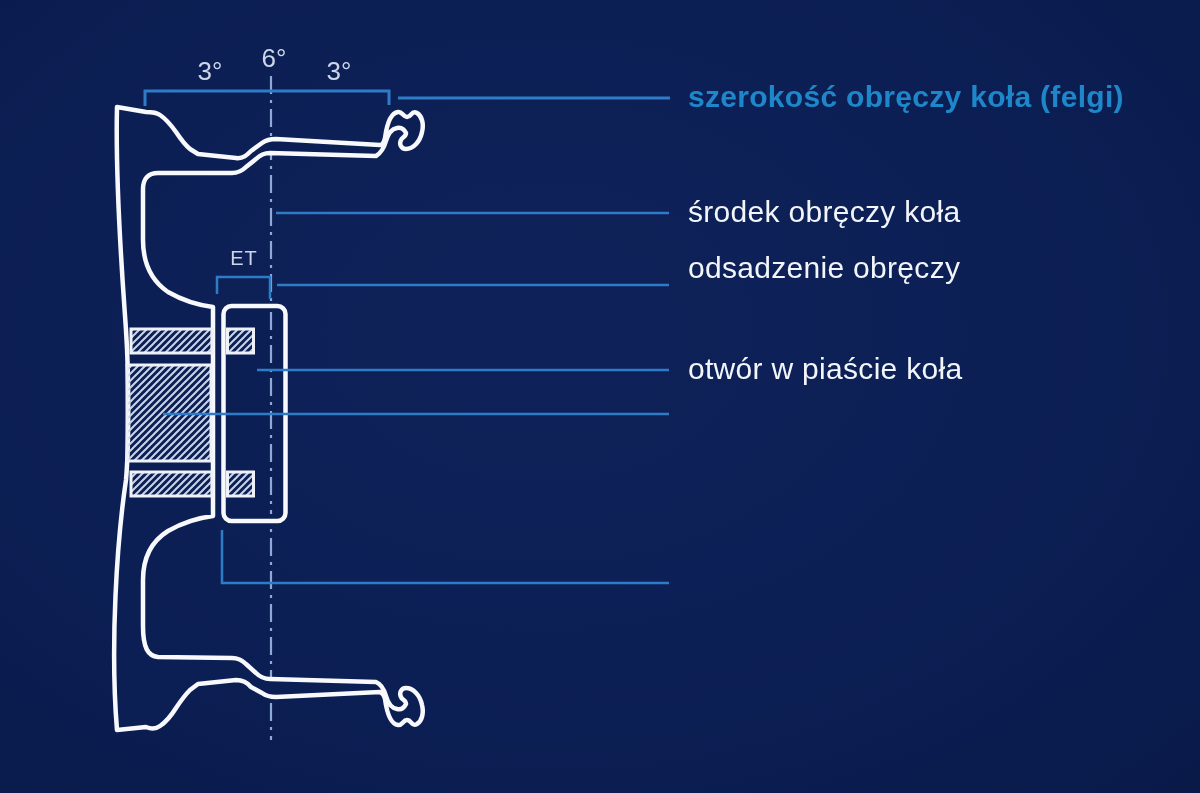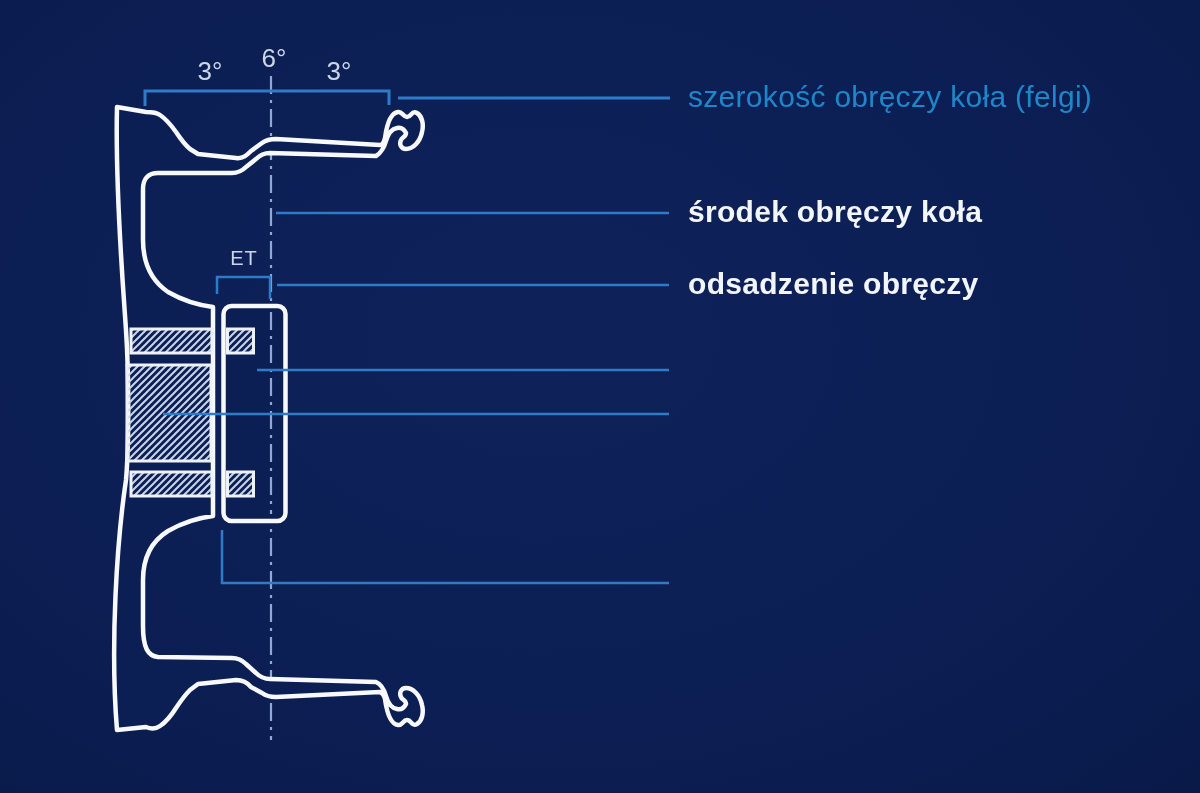--- a/index.html
+++ b/index.html
@@ -11,25 +11,25 @@
     font-family:"Liberation Sans", sans-serif;
   }
   #drawing{position:absolute;inset:0;width:100%;height:100%;}
   .lbl{
     position:absolute;
     transform:translateY(-50%);
     white-space:nowrap;
     font-size:30px;
     letter-spacing:0.3px;
     color:#f2f5fa;
-    font-weight:700;
+    font-weight:400;
   }
   .lbl-accent{
     color:#1e87ca;
-    font-weight:400;
+    font-weight:700;
   }
   .tick{
     position:absolute;
     transform:translate(-50%,-50%);
     white-space:nowrap;
     font-size:26px;
     color:#ccd6e8;
   }
   .et{
     position:absolute;
@@ -103,14 +103,15 @@
   </svg>
 
   <div class="tick" style="left:210px;top:71px">3°</div>
   <div class="tick" style="left:274px;top:58px">6°</div>
   <div class="tick" style="left:339px;top:71px">3°</div>
 
   <div class="et" style="left:244px;top:258px">ET</div>
 
   <div class="lbl lbl-accent" style="left:688px;top:97px">szerokość obręczy koła (felgi)</div>
   <div class="lbl" style="left:688px;top:212px">środek obręczy koła</div>
-  <div class="lbl" style="left:688px;top:284px">odsadzenie obręczy</div>
+  <div class="lbl" style="left:688px;top:268px">odsadzenie obręczy</div>
+  <div class="lbl" style="left:688px;top:369px">otwór w piaście koła</div>
 </div>
 
 </body></html>

